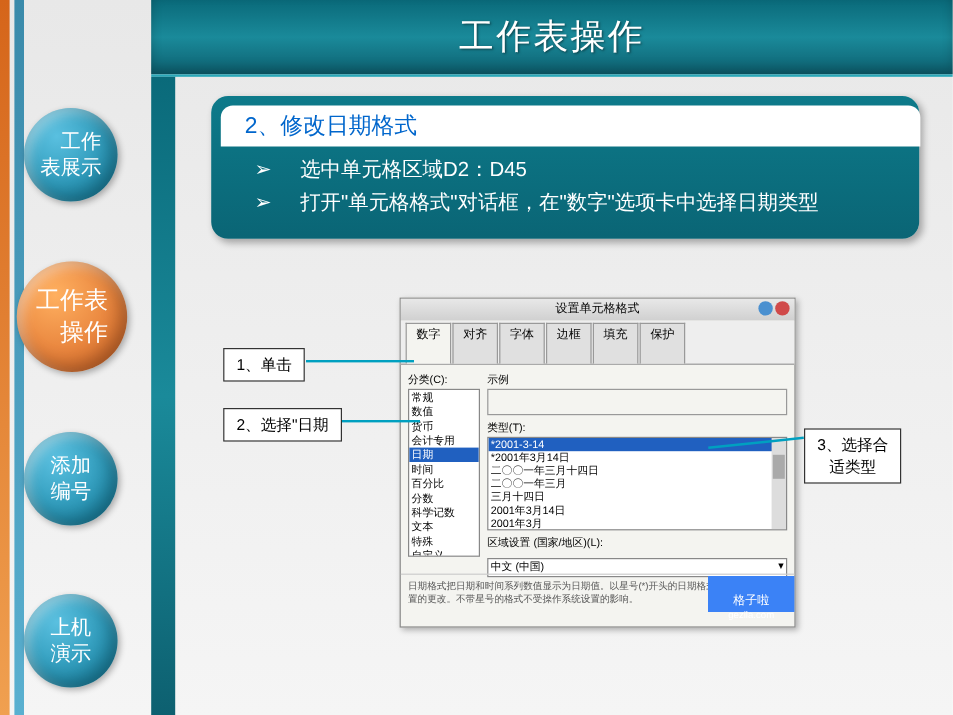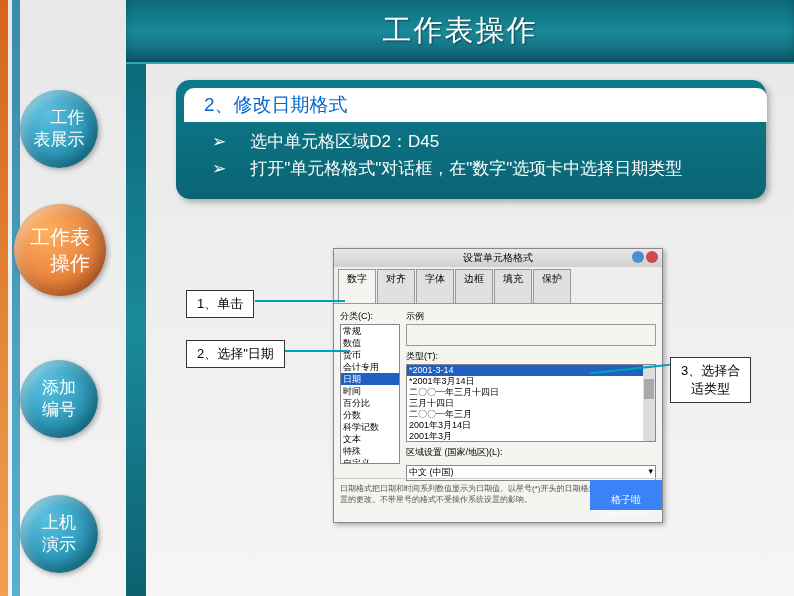--- a/index.html
+++ b/index.html
@@ -29,21 +29,21 @@
 .stripe3 { left: 126px; width: 20px; background: linear-gradient(to bottom, #0a6a7a, #1a8a9a, #0d6070); top: 64px; }
 .bubble {
   position: absolute; width: 78px; height: 78px; border-radius: 50%;
   display: flex; align-items: center; justify-content: center;
   color: #fff; text-align: right; font-size: 17px; line-height: 1.3;
   box-shadow: inset -5px -5px 15px rgba(0,0,0,0.3), inset 5px 5px 10px rgba(255,255,255,0.4), 2px 2px 5px rgba(0,0,0,0.3);
 }
 .bubble.cyan { background: radial-gradient(circle at 35% 30%, #5ac0e0, #0a7a9a); }
 .bubble.orange { background: radial-gradient(circle at 35% 30%, #ffb060, #d56020); width: 92px; height: 92px; font-size: 20px; }
 .b1 { left: 20px; top: 90px; }
-.b2 { left: 14px; top: 204px; }
+.b2 { left: 14px; top: 218px; }
 .b3 { left: 20px; top: 360px; }
 .b4 { left: 20px; top: 495px; }
 .content {
   position: absolute; left: 176px; top: 80px; width: 590px;
 }
 .title-row {
   background: #fff; border-radius: 10px 10px 0 0;
   padding: 4px 20px; margin-left: 2px; margin-right: 2px; width: 583px;
   color: #0066cc; font-size: 19px;
 }
@@ -212,22 +212,22 @@
         </div>
       </div>
       <div class="right-pane">
         <div class="lbl">示例</div>
         <div class="sample-box"></div>
         <div class="lbl">类型(T):</div>
         <div class="type-list">
           <div class="sel">*2001-3-14</div>
           <div>*2001年3月14日</div>
           <div>二〇〇一年三月十四日</div>
+          <div>二〇〇一年三月</div>
           <div>三月十四日</div>
-          <div>二〇〇一年三月</div>
           <div>2001年3月14日</div>
           <div>2001年3月</div>
           <div class="sb">
               <div class="sb-thumb"></div>
             </div>
         </div>
         <div class="lbl" style="margin-top:4px">区域设置 (国家/地区)(L):</div>
         <div class="locale-box"><span>中文 (中国)</span></div>
       </div>
     </div>

